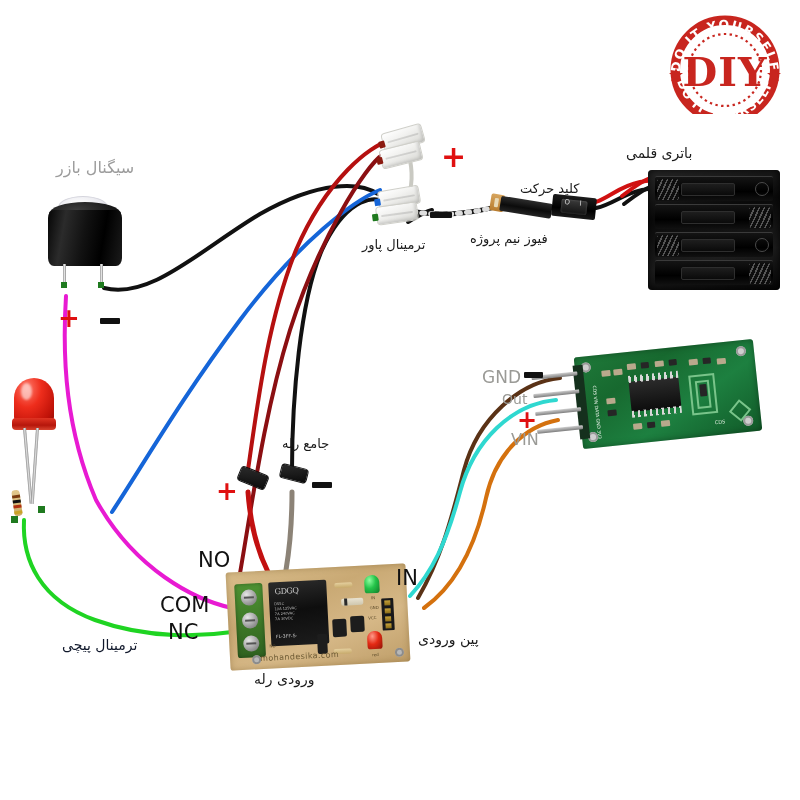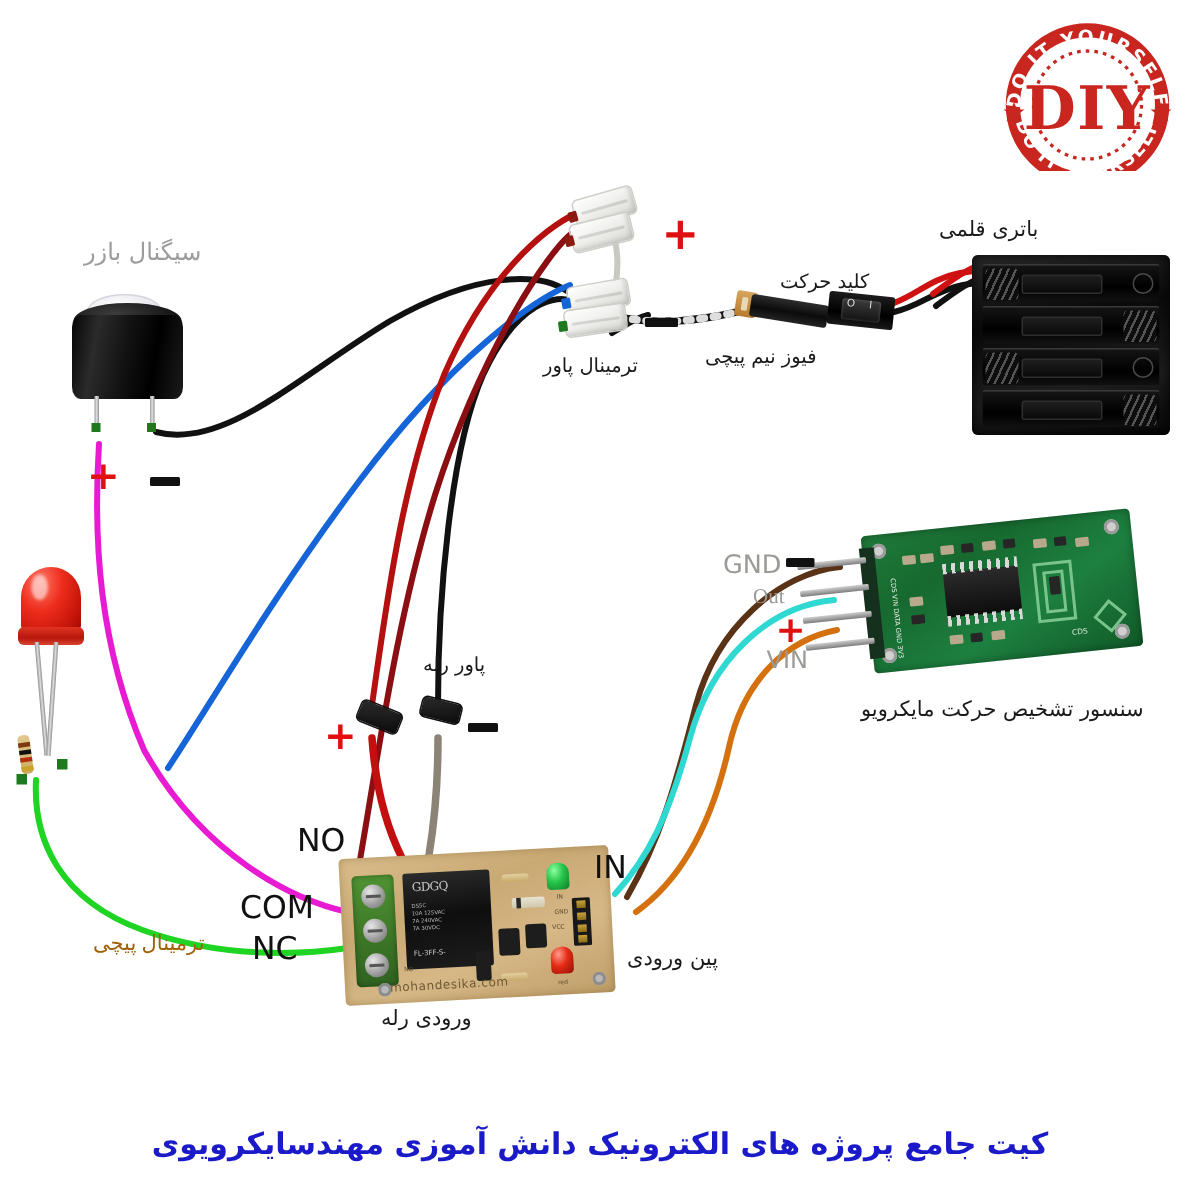--- a/index.html
+++ b/index.html
@@ -473,21 +473,21 @@
     <div class="tip" style="left:-5px; top:6px; background:#1f7a1f;"></div>
   </div>
   <div class="plus" style="left:441px; top:142px; font-size:30px;">+</div>
   <div class="minus" style="left:430px; top:212px; width:22px; height:6px;"></div>
   <div class="lbl lbl-fa" style="left:362px; top:238px; font-size:13px; color:#1a1a1a;">ترمینال پاور</div>
 
   <div id="fuse">
     <div class="tab"></div>
     <div class="body"></div>
   </div>
-  <div class="lbl lbl-fa" style="left:470px; top:232px; font-size:13px; color:#1a1a1a;">فیوز نیم پیچی</div>
+  <div class="lbl lbl-fa" style="left:470px; top:232px; font-size:13px; color:#1a1a1a;">فیوز نیم پروژه</div>
 
   <div id="switch">
     <div class="frame"></div>
     <div class="rocker"></div>
     <div class="glyph o">O</div>
     <div class="glyph i">I</div>
   </div>
   <div class="lbl lbl-fa" style="left:520px; top:182px; font-size:13px; color:#1a1a1a;">کلید حرکت</div>
 
   <div id="battery">
@@ -541,29 +541,28 @@
     <div class="trace" style="left:118px; top:36px; width:14px; height:28px; border-width:2.5px;"></div>
     <div class="pad-sq" style="right:12px; bottom:14px;"></div>
     <div class="cds" style="right:36px; bottom:10px;">CDS</div>
     <div class="silk" style="left:20px; top:30px; transform:rotate(90deg); transform-origin:left top;">CDS VIN DATA GND 3V3</div>
     <div class="hdr-blk" style="top:8px;  height:74px;"></div>
     <div class="hdr-pin" style="left:-44px; top:14px; width:46px;"></div>
     <div class="hdr-pin" style="left:-44px; top:32px; width:46px;"></div>
     <div class="hdr-pin" style="left:-44px; top:50px; width:46px;"></div>
     <div class="hdr-pin" style="left:-44px; top:68px; width:46px;"></div>
   </div>
-  <div class="lbl lbl-fa" style="left:574px; top:466px; font-size:14px; color:#1a1a1a;">سنسور تشخیص  حرکت مایکرویو</div>
 
   <div class="lbl" style="left:482px; top:369px; font-size:17px; color:#9a9a96;">GND</div>
   <div class="minus" style="left:524px; top:372px; width:19px; height:6px;"></div>
-  <div class="lbl" style="left:502px; top:392px; font-size:14px; color:#9a9a96;font-family:Liberation Serif, serif;">Out</div>
+  <div class="lbl" style="left:502px; top:392px; font-size:14px; color:#9a9a96;">Out</div>
   <div class="lbl" style="left:511px; top:432px; font-size:16px; color:#9a9a96;">VIN</div>
   <div class="plus" style="left:517px; top:408px; font-size:24px;">+</div>
 
-  <div class="lbl lbl-fa" style="left:282px; top:437px; font-size:13px; color:#1a1a1a;">پاور رله</div>
+  <div class="lbl lbl-fa" style="left:282px; top:437px; font-size:13px; color:#1a1a1a;">جامع رله</div>
   <div class="term" style="left:238px; top:470px; width:30px; height:16px; background:linear-gradient(160deg,#2a2a2a,#0d0d0d); border-color:#111; transform:rotate(22deg);"></div>
   <div class="term" style="left:280px; top:466px; width:28px; height:15px; background:linear-gradient(160deg,#2a2a2a,#0d0d0d); border-color:#111; transform:rotate(14deg);"></div>
   <div class="plus" style="left:216px; top:478px; font-size:26px;">+</div>
   <div class="minus" style="left:312px; top:482px; width:20px; height:6px;"></div>
 
   <div id="relay">
     <div class="pcb"></div>
     <div class="screwterm">
       <div class="screw" style="top:6px;"></div>
       <div class="screw" style="top:29px;"></div>
@@ -596,18 +595,17 @@
     <div class="silk" style="left:142px; top:40px;">GND</div>
     <div class="silk" style="left:140px; top:50px;">VCC</div>
     <div class="silk" style="left:142px; bottom:6px;">red</div>
   </div>
   <div class="lbl lbl-fa" style="left:254px; top:672px; font-size:14px; color:#1a1a1a;">ورودی رله</div>
 
   <div class="lbl" style="left:198px; top:550px; font-size:21px; color:#111;">NO</div>
   <div class="lbl" style="left:160px; top:595px; font-size:21px; color:#111;">COM</div>
   <div class="lbl" style="left:168px; top:622px; font-size:21px; color:#111;">NC</div>
   <div class="lbl" style="left:396px; top:568px; font-size:21px; color:#111;">IN</div>
-  <div class="lbl lbl-fa" style="left:62px; top:623px; font-size:14px; color:#a16207;font-family:Liberation Serif, serif;">ترمینال پیچی</div>
+  <div class="lbl lbl-fa" style="left:62px; top:638px; font-size:14px; color:#0f172a;">ترمینال پیچی</div>
   <div class="lbl lbl-fa" style="left:418px; top:632px; font-size:14px; color:#1a1a1a;">پین ورودی</div>
 
-  <div class="lbl lbl-fa" style="left:0; top:752px; width:800px; text-align:center; font-size:20px; font-weight:bold; color:#1a1ac8; white-space:normal;">کیت جامع پروژه های الکترونیک دانش آموزی مهندسایکرویوی</div>
 
 </div>
 
 </body></html>

